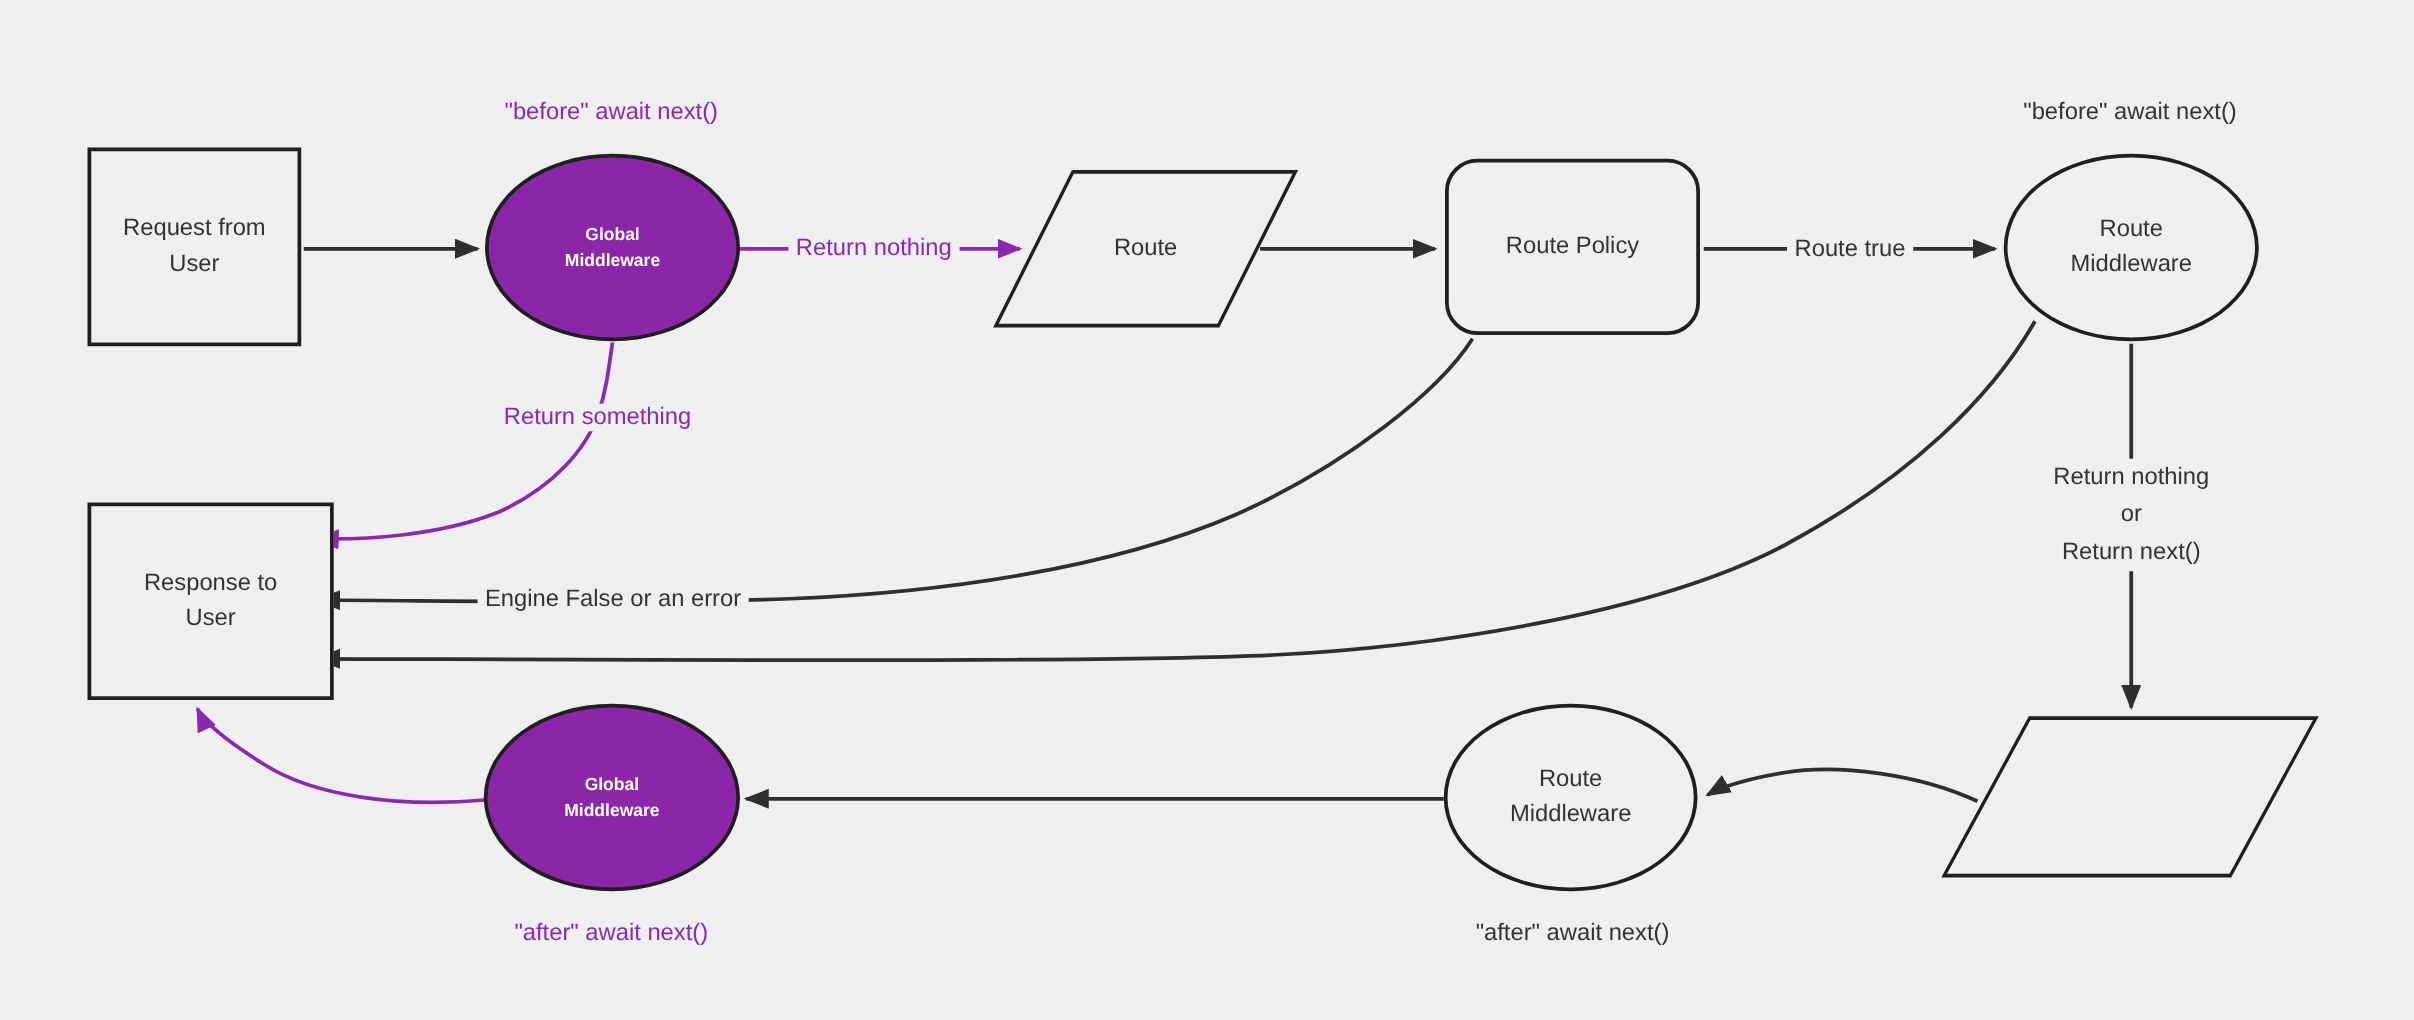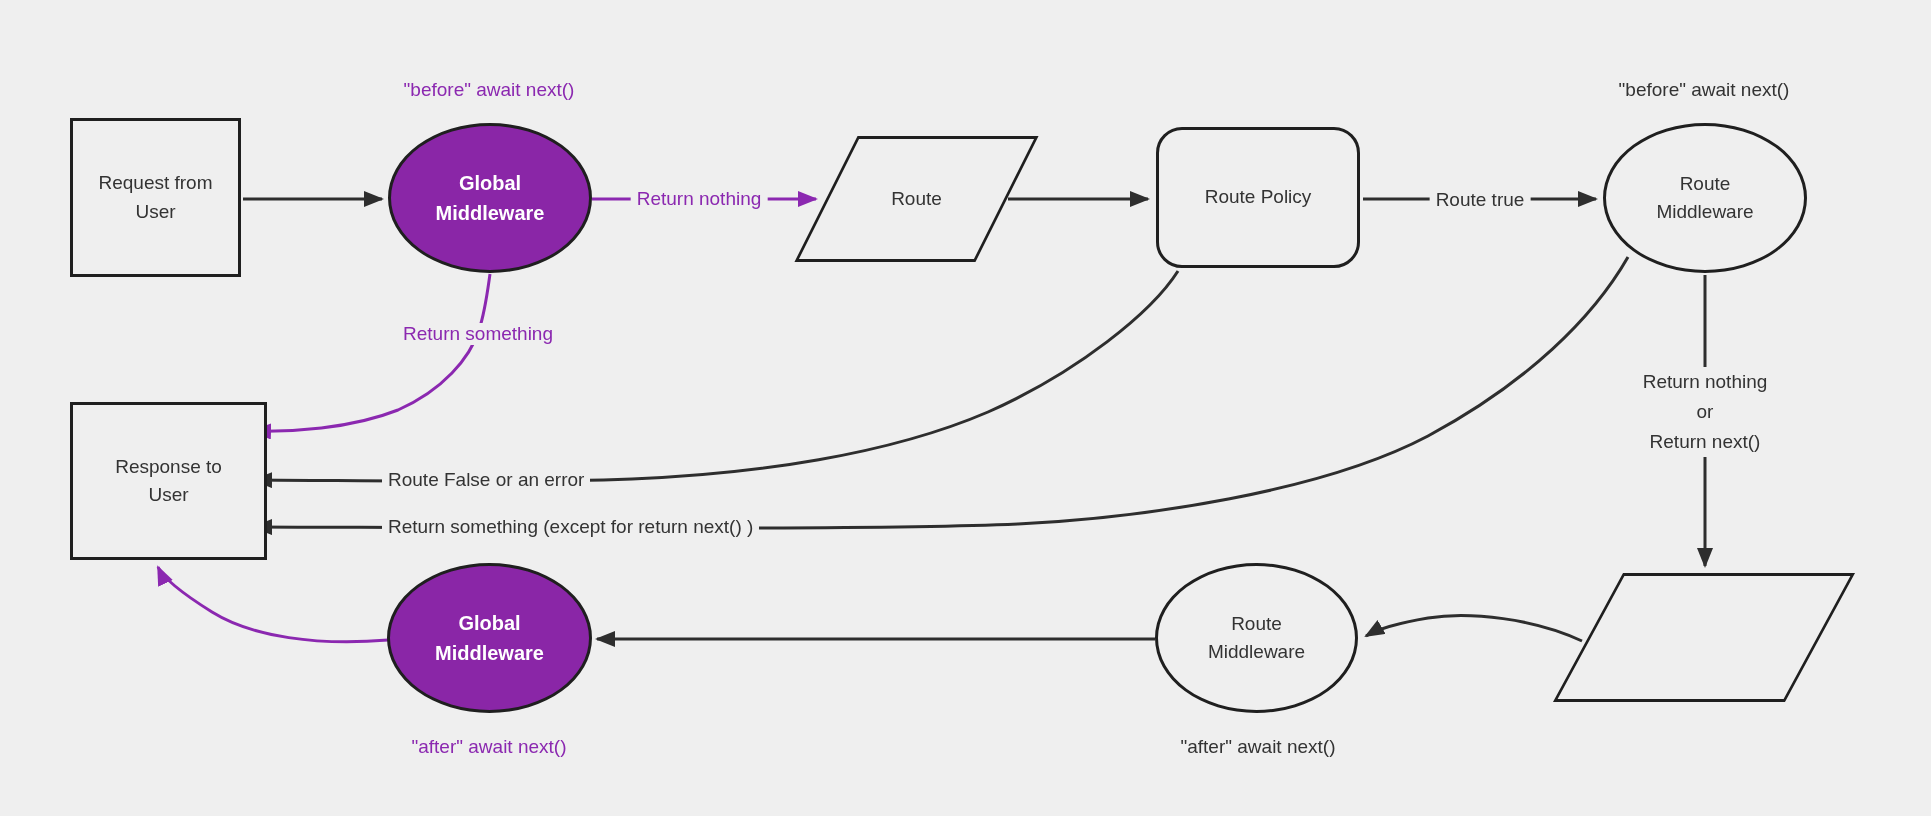--- a/index.html
+++ b/index.html
@@ -50,21 +50,21 @@
   }
   .ellipse{
     border:3px solid var(--node_stroke);
     background:var(--node_fill);
     border-radius:50%;
   }
   .ellipse.purple-node{
     background:var(--purple_fill);
     color:var(--text_on_purple);
     font-weight:bold;
-    font-size:20px;
+    font-size:14px;
   }
   .para-shape{
     position:absolute;
     box-sizing:border-box;
     border:3px solid var(--node_stroke);
     background:var(--node_fill);
   }
   .skew-route{transform:skewX(-26.6deg);}
   .skew-ctrl{transform:skewX(-28.5deg);}
   .para-text{
@@ -164,21 +164,20 @@
   <div class="elabel center purple-text" style="left:478px;top:334px;">Return something</div>
 
   <div class="elabel center" style="left:1480px;top:200px;">Route true</div>
 
   <div class="elabel center free" style="left:1704px;top:90px;">"before" await next()</div>
 
   <div class="elabel center" style="left:1705px;top:412px;text-align:center;line-height:30px;">Return nothing
 or
 Return next()</div>
 
-  <div class="elabel leftrow" style="left:382px;top:480px;">Route False or an error</div>
+  <div class="elabel leftrow" style="left:382px;top:480px;">Engine False or an error</div>
 
-  <div class="elabel leftrow" style="left:382px;top:527px;">Return something (except for return next() )</div>
 
   <div class="elabel center free" style="left:1258px;top:747px;">"after" await next()</div>
 
   <div class="elabel center purple-text free" style="left:489px;top:747px;">"after" await next()</div>
 
 </div>
 
 </body></html>

